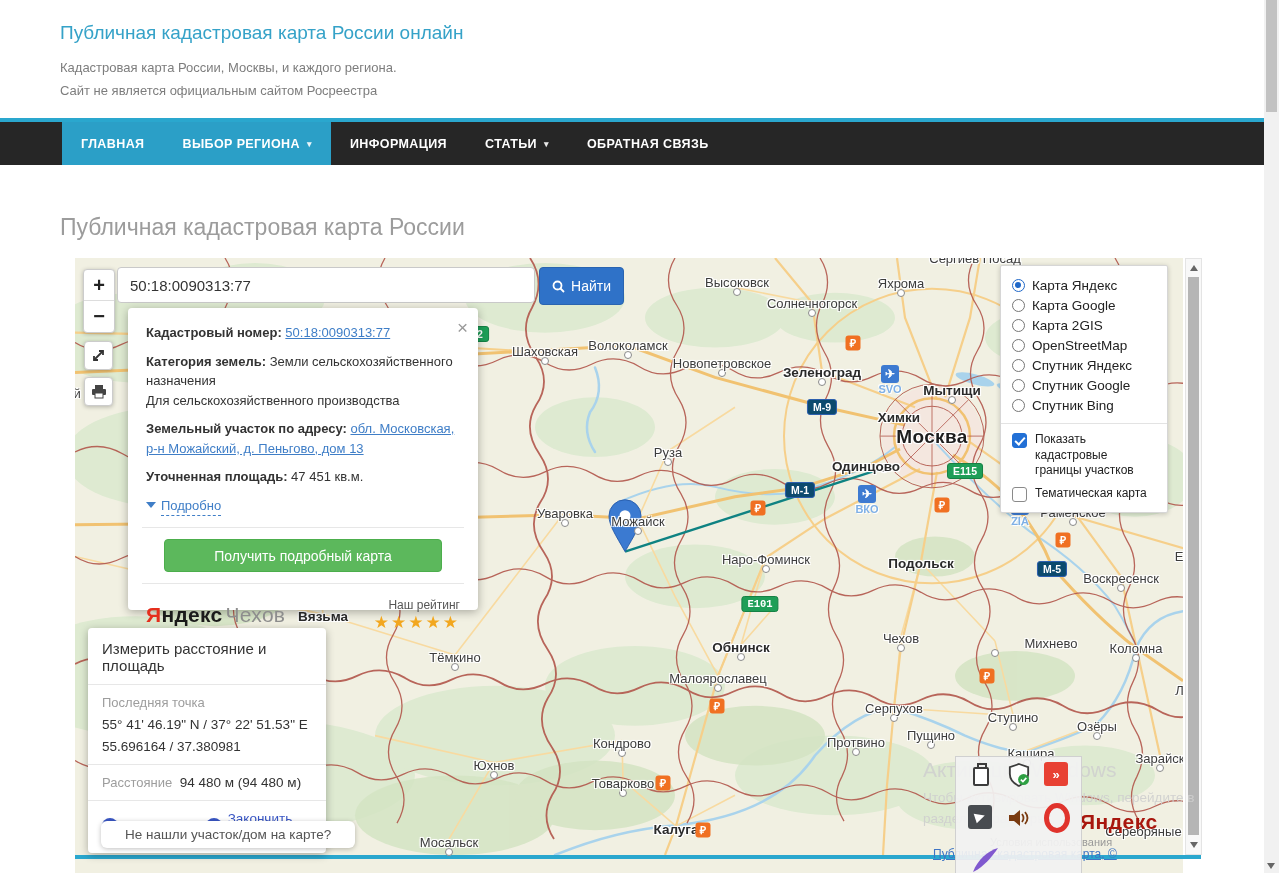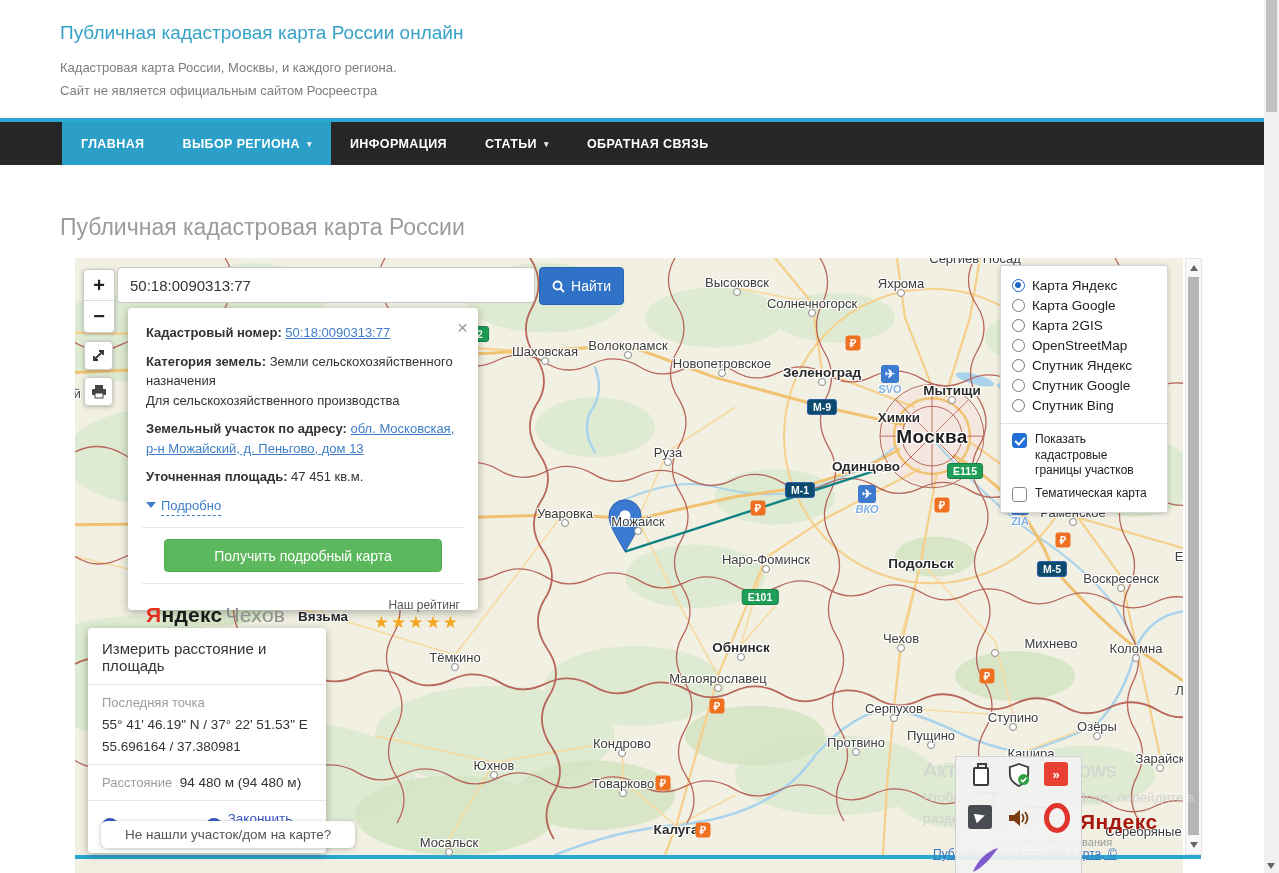--- a/index.html
+++ b/index.html
@@ -342,34 +342,34 @@
         <div class="mlabel b" style="left: 601px; top: 571px;">Калуга</div>
         <div class="mlabel" style="left: 46px; top: 560px;">Ельня</div>
         <div class="mdot" style="left: 46px; top: 570px;"></div>
         <div class="mlabel" style="left: -14px; top: 135px;">Белый</div>
       </div>
     <div>
         <div class="badge road-blue" style="left: 747px; top: 149px;">М-9</div>
         <div class="badge road-blue" style="left: 725px; top: 232px;">М-1</div>
         <div class="badge road-blue" style="left: 977px; top: 311px;">М-5</div>
         <div class="badge road-green" style="left: 890px; top: 213px;">E115</div>
-        <div class="badge road-green" style="left: 685px; top: 339px;">E101</div>
+        <div class="badge road-green" style="left: 685px; top: 346px; font-family: Liberation Mono, monospace;">E101</div>
         <div class="badge road-green" style="left: 405px; top: 76px;">2</div>
         <div class="badge rub" style="left: 778px; top: 85px;">₽</div>
         <div class="badge rub" style="left: 867px; top: 247px;">₽</div>
         <div class="badge rub" style="left: 683px; top: 250px;">₽</div>
         <div class="badge rub" style="left: 988px; top: 282px;">₽</div>
         <div class="badge rub" style="left: 912px; top: 418px;">₽</div>
         <div class="badge rub" style="left: 642px; top: 448px;">₽</div>
         <div class="badge rub" style="left: 588px; top: 525px;">₽</div>
         <div class="badge rub" style="left: 628px; top: 572px;">₽</div>
         <div class="badge air" style="left: 815px; top: 116px;">✈</div>
         <div class="air-label" style="left: 815px; top: 125px;">SVO</div>
         <div class="badge air" style="left: 792px; top: 236px;">✈</div>
-        <div class="air-label" style="left: 792px; top: 245px; font-style: italic;">ВКО</div>
+        <div class="air-label" style="left: 792px; top: 245px;">ВКО</div>
         <div class="badge air" style="left: 945px; top: 248px;">✈</div>
         <div class="air-label" style="left: 945px; top: 257px;">ZIA</div>
       </div>
 
     <div class="zoombox">
       <div class="zbtn">+</div>
       <div class="zdiv"></div>
       <div class="zbtn">−</div>
     </div>
     <div class="sq-btn" style="left:9px;top:83px;">

